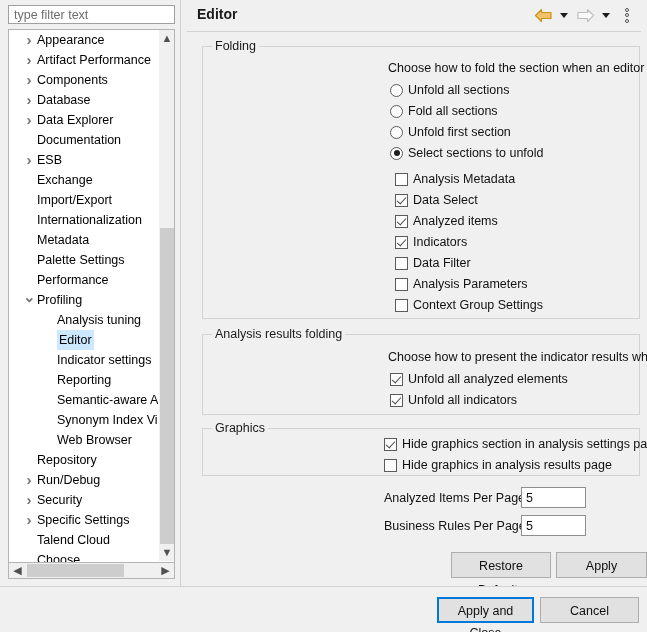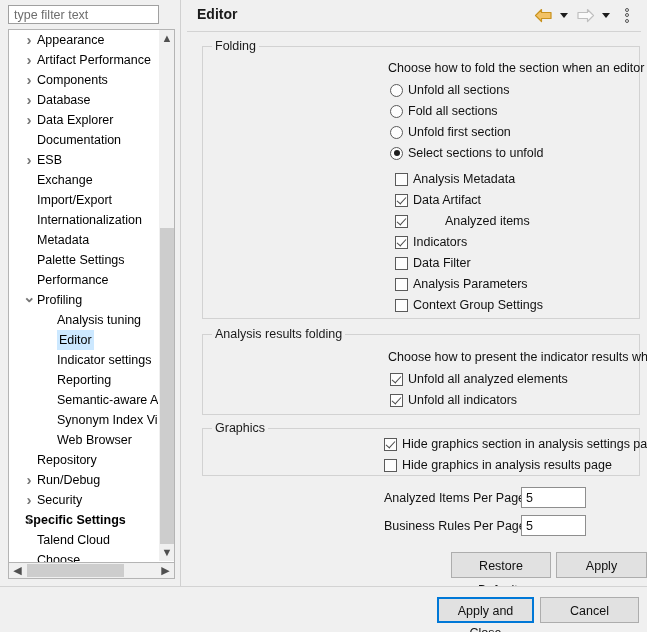--- a/index.html
+++ b/index.html
@@ -26,21 +26,21 @@
   #left-pane {
     position: absolute;
     left: 0; top: 0;
     width: 180px;
     height: 586px;
     background: #f0f0f0;
   }
   #filter-input {
     position: absolute;
     left: 8px; top: 5px;
-    width: 151px; height: 19px;
+    width: 167px; height: 19px;
     border: 1px solid #a0a0a0;
     background: #ffffff;
     box-sizing: border-box;
     font-family: "Liberation Sans", sans-serif;
     font-size: 12.5px;
     color: #c2410c;
     padding: 0 5px;
     outline: none;
   }
   #filter-input::placeholder { color: #6d6d6d; opacity: 1; }
@@ -360,21 +360,21 @@
           <div class="tree-item"><span class="tree-label" style="margin-left: 48px;">Analysis tuning</span></div>
           <div class="tree-item"><span class="tree-label sel" style="margin-left: 48px;">Editor</span></div>
           <div class="tree-item"><span class="tree-label" style="margin-left: 48px;">Indicator settings</span></div>
           <div class="tree-item"><span class="tree-label" style="margin-left: 48px;">Reporting</span></div>
           <div class="tree-item"><span class="tree-label" style="margin-left: 48px;">Semantic-aware A</span></div>
           <div class="tree-item"><span class="tree-label" style="margin-left: 48px;">Synonym Index Vi</span></div>
           <div class="tree-item"><span class="tree-label" style="margin-left: 48px;">Web Browser</span></div>
           <div class="tree-item"><span class="tree-label" style="margin-left: 28px;">Repository</span></div>
           <div class="tree-item"><span class="twisty tw-r" style="left: 14px;"></span><span class="tree-label" style="margin-left: 28px;">Run/Debug</span></div>
           <div class="tree-item"><span class="twisty tw-r" style="left: 14px;"></span><span class="tree-label" style="margin-left: 28px;">Security</span></div>
-          <div class="tree-item"><span class="twisty tw-r" style="left: 14px;"></span><span class="tree-label" style="margin-left: 16px; font-weight: bold;">Specific Settings</span></div>
+          <div class="tree-item"><span class="twisty tw-r" style="left: 14px;"></span><span class="tree-label" style="margin-left: 28px;">Specific Settings</span></div>
           <div class="tree-item"><span class="tree-label" style="margin-left: 28px;">Talend Cloud</span></div>
           <div class="tree-item"><span class="tree-label" style="margin-left: 28px;">Choose</span></div>
         </div>
 
       <div id="tree-vscroll">
         <div class="sb-arrow sb-up">▲</div>
         <div id="tree-vthumb"></div>
         <div class="sb-arrow sb-down">▼</div>
       </div>
     </div>
@@ -439,23 +439,23 @@
       <span class="radio on"></span>
       <span>Select sections to unfold</span>
     </div>
 
     <div class="opt-row" style="left:214px; top:172px;align-items:center;">
       <span class="cbox"></span>
       <span>Analysis Metadata</span>
     </div>
     <div class="opt-row" style="left:214px; top:193px;">
       <span class="cbox on"></span>
-      <span>Data Artifact</span>
-    </div>
-    <div class="opt-row" style="left:214px; top:214px;gap:32px;">
+      <span>Data Select</span>
+    </div>
+    <div class="opt-row" style="left:214px; top:214px;">
       <span class="cbox on"></span>
       <span>Analyzed items</span>
     </div>
     <div class="opt-row" style="left:214px; top:235px;">
       <span class="cbox on"></span>
       <span>Indicators</span>
     </div>
     <div class="opt-row" style="left:214px; top:256px;">
       <span class="cbox"></span>
       <span>Data Filter</span>

